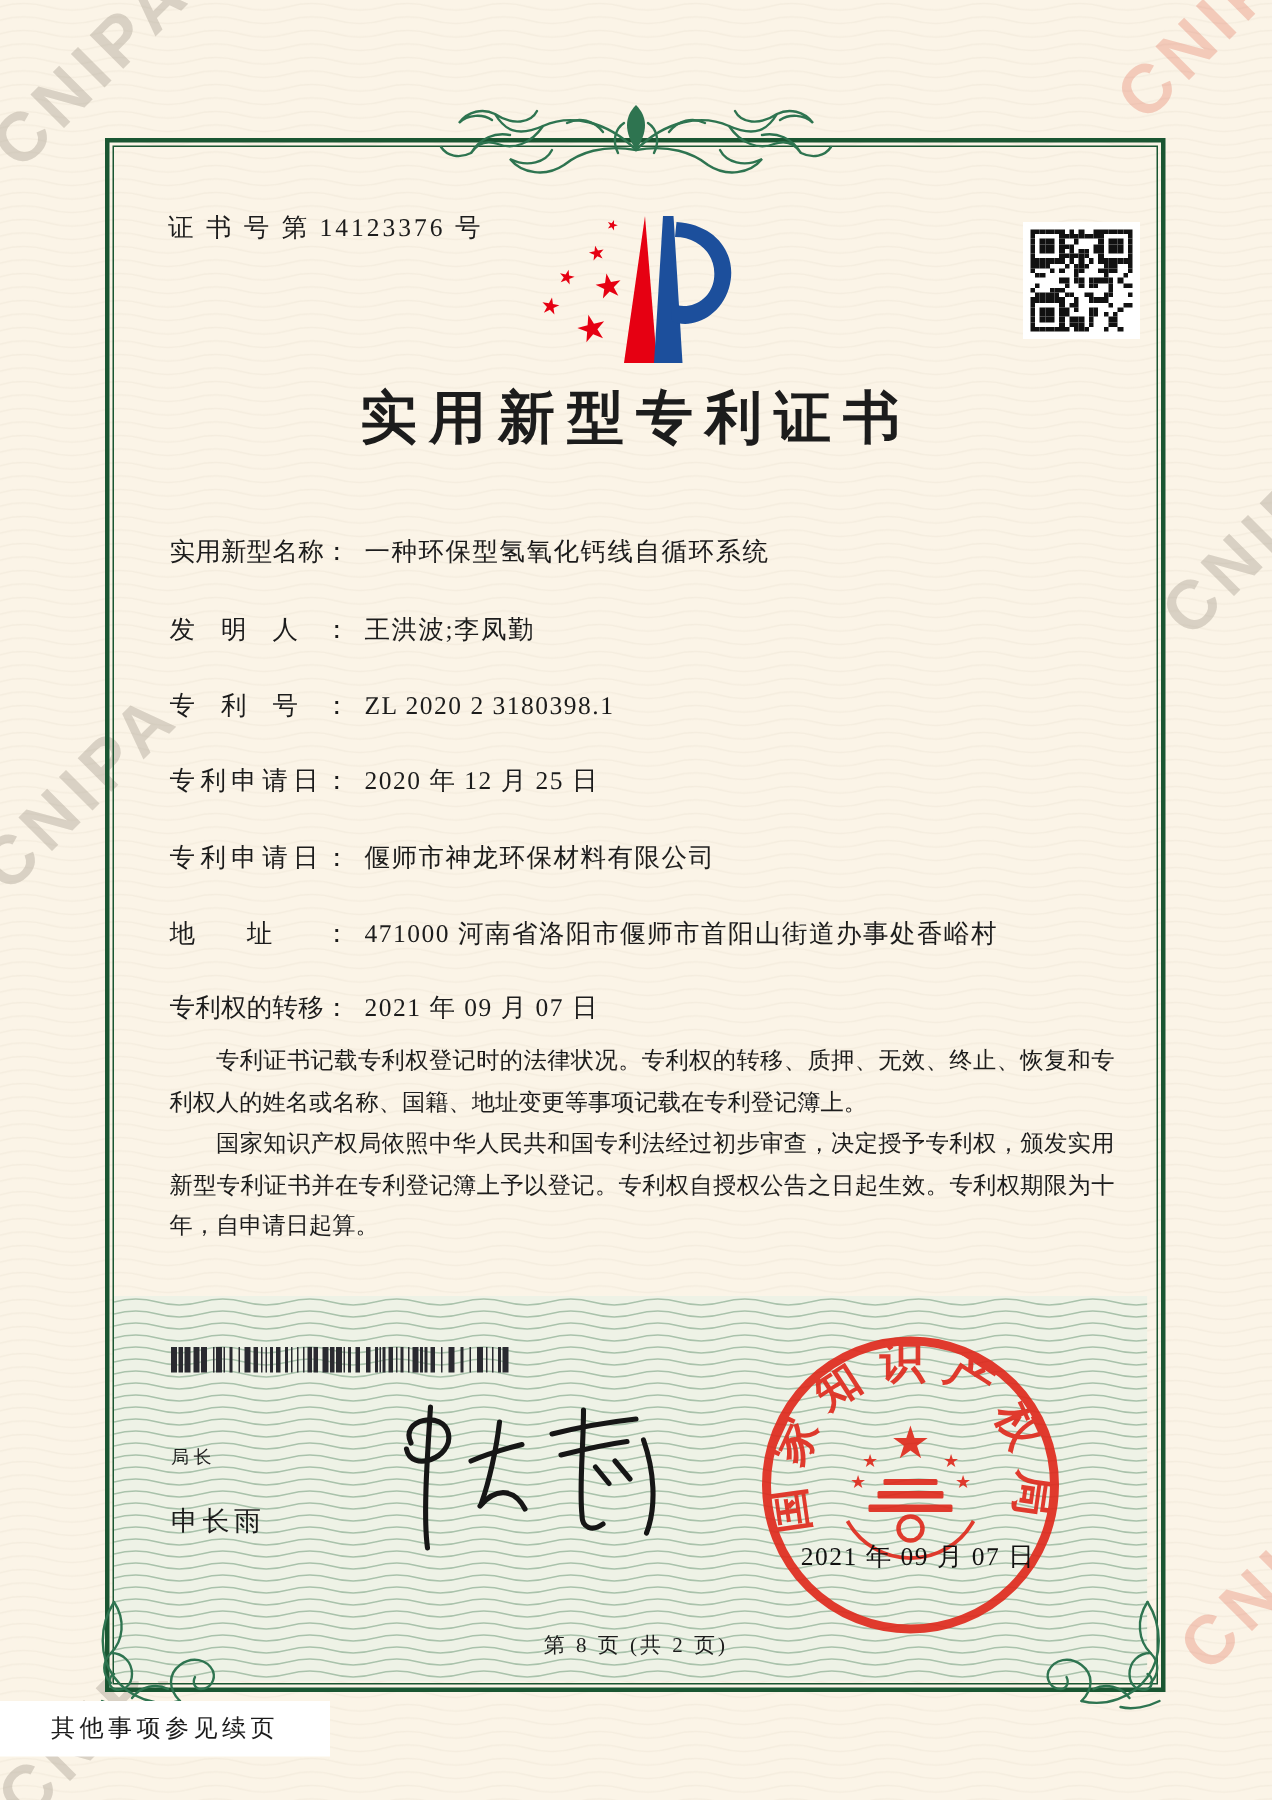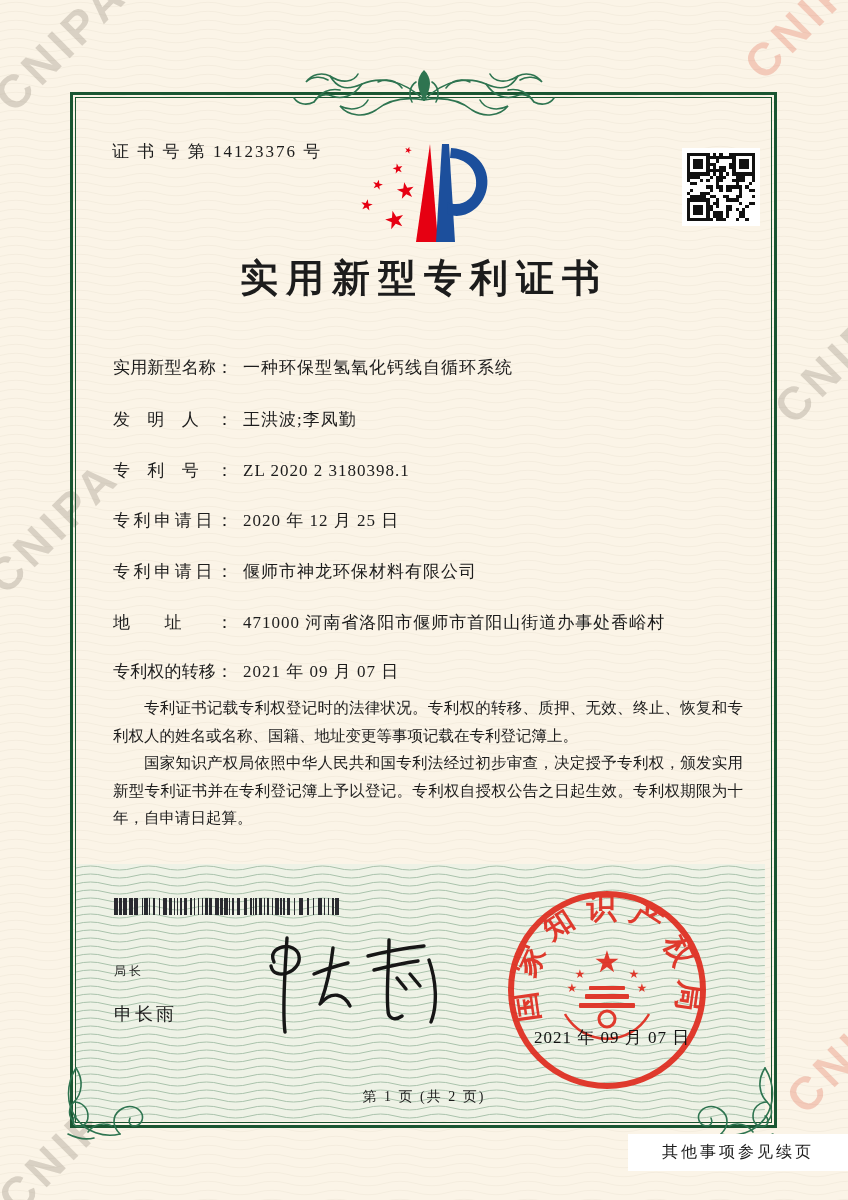--- a/index.html
+++ b/index.html
@@ -42,21 +42,21 @@
   .qr i.d{background:#111;}
   
   .sig-role{left:114px;top:963px;font-size:12px;letter-spacing:3px;}
   .sig-name{left:114px;top:1002px;font-size:18px;letter-spacing:3px;}
   
   .seal{left:503px;top:886px;width:208px;height:208px;}
   .seal-date{left:512px;top:1026px;width:200px;text-align:center;font-size:17px;
              letter-spacing:1px;color:#111;}
   
   .page-no{left:0;top:1088px;width:848px;text-align:center;font-size:14px;letter-spacing:2px;}
-  .continuation{left:0;top:1134px;width:848px;text-align:right;}
+  .continuation{left:0;top:1134px;width:848px;text-align:left;}
   .continuation span{display:inline-block;background:#fff;padding:8px 34px;
       font-size:16px;letter-spacing:3px;}
   
   .logo{left:352px;top:140px;width:150px;height:115px;}
   .logo .star{position:absolute;color:#e60012;line-height:1;}
 </style>
 </head>
 <body>
 
 <svg class="abs" style="left:0;top:0;opacity:.10" width="848" height="1200">
@@ -765,16 +765,16 @@
         <rect x="82" y="108" width="44" height="5" rx="1"></rect>
         <rect x="76" y="117" width="56" height="5" rx="1"></rect>
         <circle cx="104" cy="133" r="8" fill="none" stroke="#df2b1e" stroke-width="3"></circle>
         <path d="M62 128 A 48 48 0 0 0 146 128" fill="none" stroke="#df2b1e" stroke-width="2.5"></path>
       </g>
     </g>
   </svg>
 </div>
 <div class="abs seal-date">2021 年 09 月 07 日</div>
 
-<div class="abs page-no">第 1 页 (共 2 页)</div>
+<div class="abs page-no">第 8 页 (共 2 页)</div>
 <div class="abs continuation">
   <span>其他事项参见续页</span>
 </div>
 
 </body></html>

